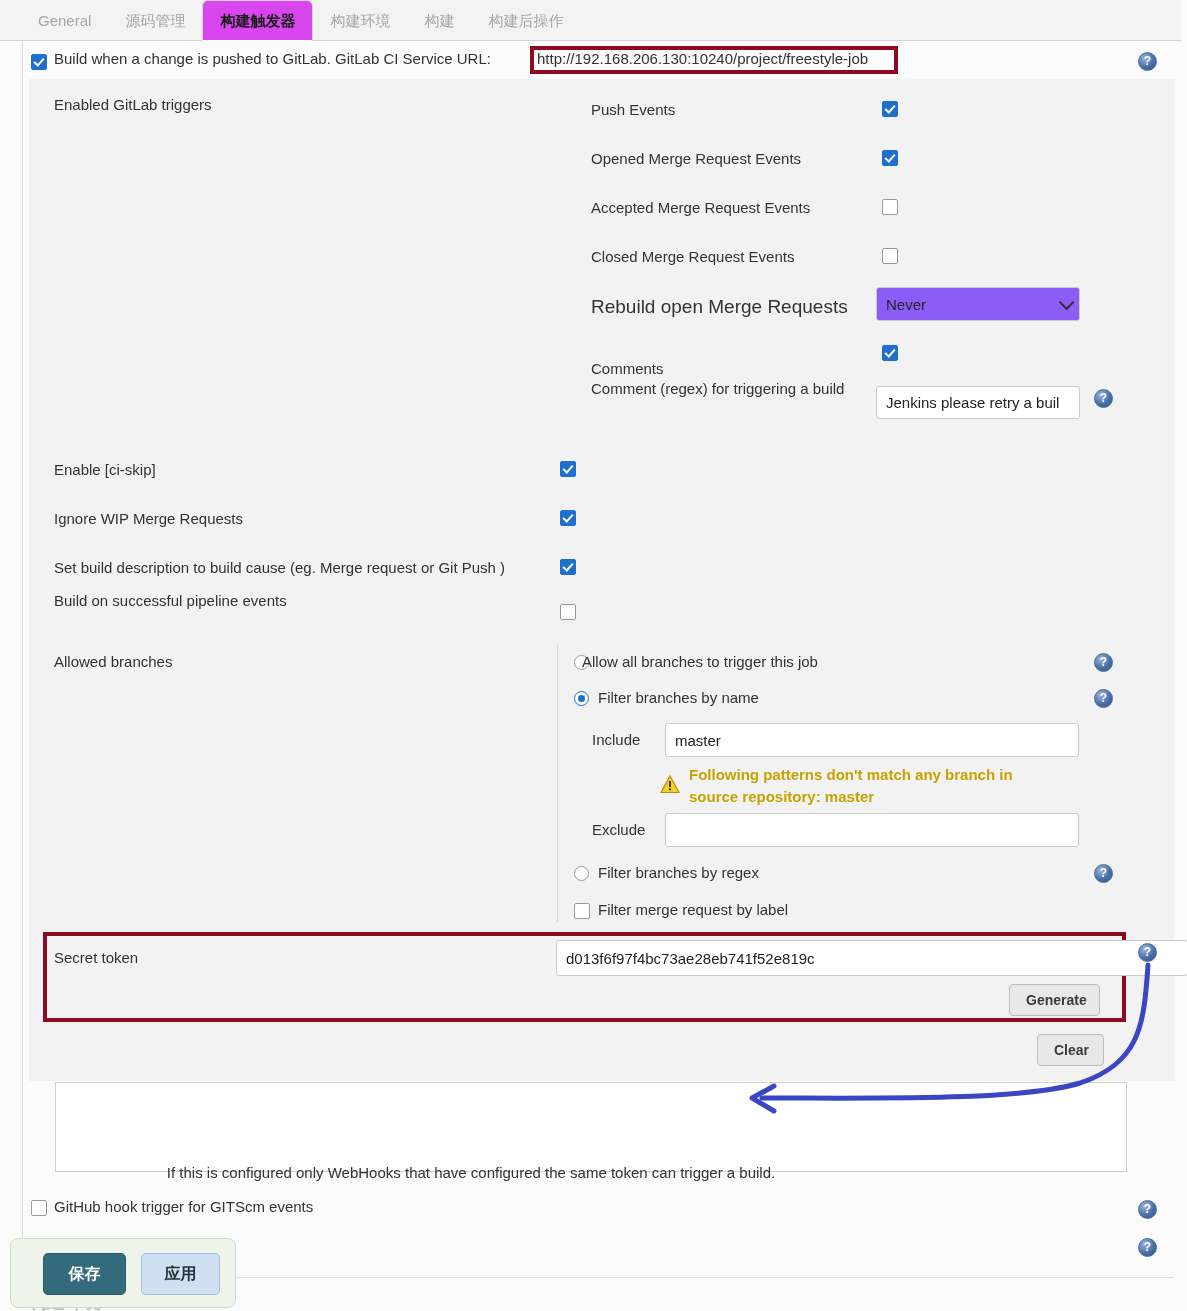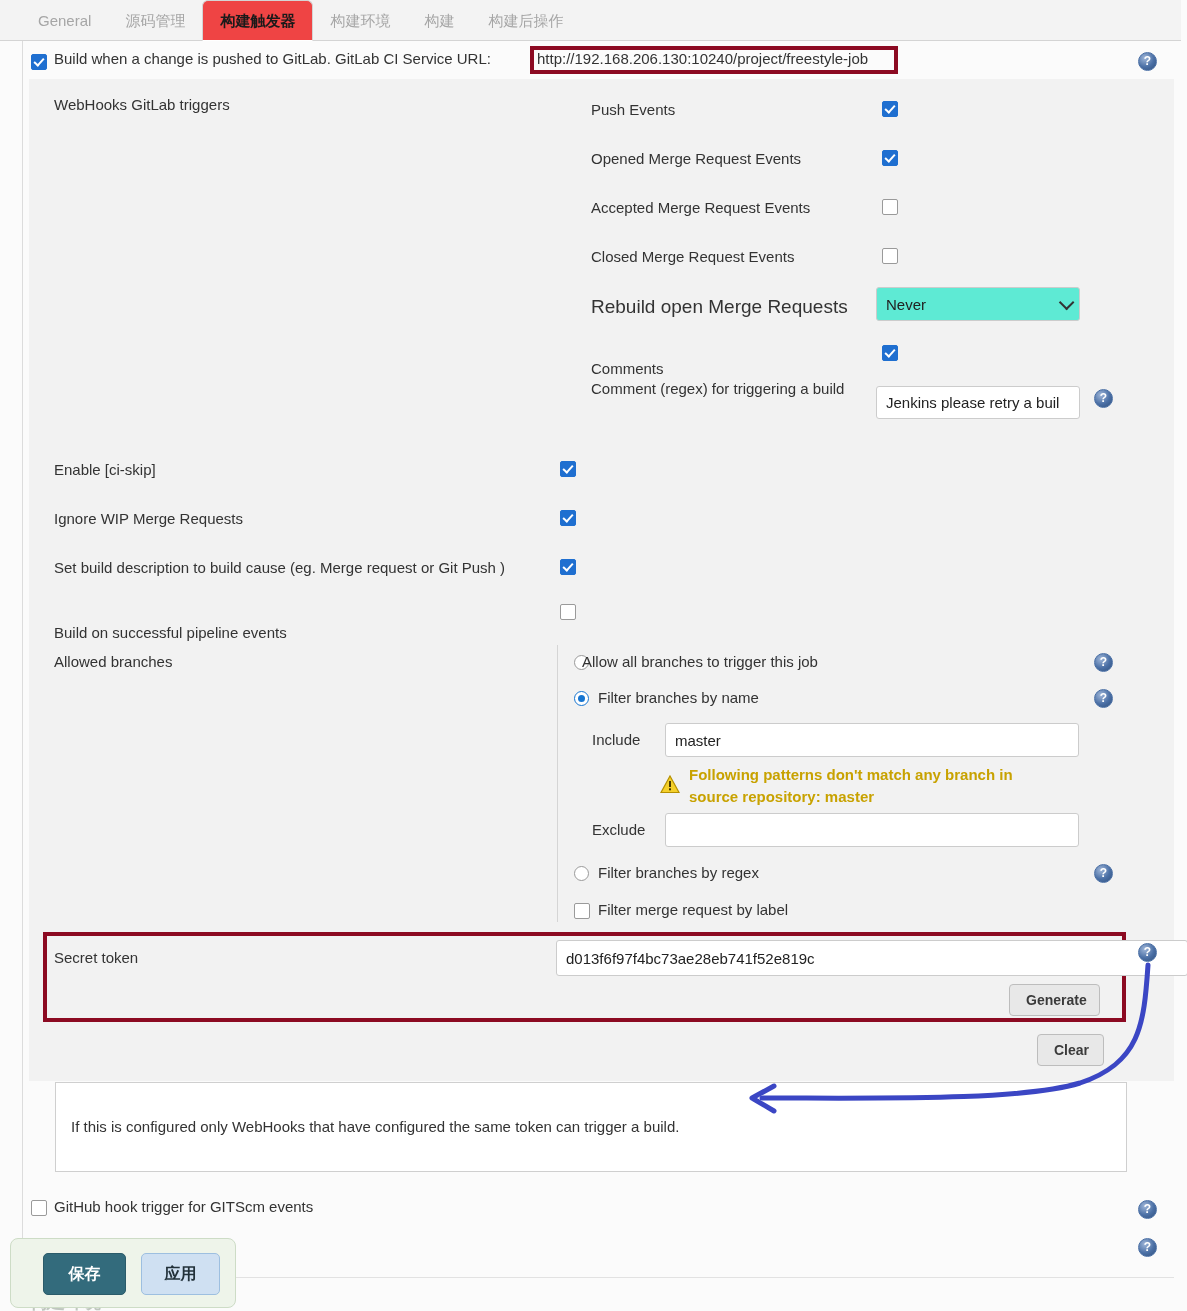--- a/index.html
+++ b/index.html
@@ -21,21 +21,21 @@
     box-sizing:border-box;
   }
   .tab{
     padding:0 17px;height:38px;line-height:38px;
     font-size:15px;color:#a6a6a6;
     white-space:nowrap;cursor:pointer;
     box-sizing:border-box;
   }
   .tab:first-child{margin-left:21px;}
   .tab.active{
-    background:#ef4444;color:#1a1a1a;font-weight:bold;
+    background:#d946ef;color:#1a1a1a;font-weight:bold;
     border:1px solid #d4d4d4;border-bottom:1px solid #ffffff;
     border-radius:6px 6px 0 0;
     height:41px;line-height:40px;
     margin-bottom:-1px;
   }
   
   .page{
     position:absolute;left:22px;top:41px;width:1152px;height:1200px;
     background:#fbfbfb;
     border-left:1px solid #dcdcdc;
@@ -78,21 +78,21 @@
     font-size:12px;font-weight:bold;
     font-family:"Liberation Sans",sans-serif;
   }
   .txtinput{
     box-sizing:border-box;background:#fff;border:1px solid #ccc;
     border-radius:3px;height:33px;padding:0 9px;
     font-size:15px;color:#222;font-family:"Liberation Sans",sans-serif;
     outline:none;
   }
   .selectbox{
-    box-sizing:border-box;background:#5eead4;border:1px solid #ccc;
+    box-sizing:border-box;background:#8b5cf6;border:1px solid #ccc;
     border-radius:3px;height:34px;padding:0 9px;font-size:15px;color:#222;
     font-family:"Liberation Sans",sans-serif;
     display:flex;align-items:center;justify-content:space-between;cursor:pointer;
   }
   .chev{
     width:9px;height:9px;border:solid #333;border-width:0 2px 2px 0;
     transform:rotate(45deg) translateY(-3px);
   }
   .btn{
     box-sizing:border-box;background:#e8e8e8;border:1px solid #bdbdbd;
@@ -146,21 +146,21 @@
 <div style="position:absolute;left:31px;top:52px;">
   <span class="cb checked"></span>
 </div>
 <div style="position:absolute;left:54px;top:50px;font-size:15px;" class="lbl">Build when a change is pushed to GitLab. GitLab CI Service URL:</div>
 <div class="redbox" style="left:530px;top:46px;width:368px;height:28px;"></div>
 <div style="position:absolute;left:537px;top:50px;font-size:15px;color:#333;">http://192.168.206.130:10240/project/freestyle-job</div>
 <div style="position:absolute;left:1138px;top:52px;">
   <span class="helpicon"></span>
 </div>
 
-<div style="position:absolute;left:54px;top:96px;font-size:15px;" class="lbl">WebHooks GitLab triggers</div>
+<div style="position:absolute;left:54px;top:96px;font-size:15px;" class="lbl">Enabled GitLab triggers</div>
 
 <div style="position:absolute;left:591px;top:101px;font-size:15px;" class="lbl">Push Events</div>
 <span class="cb checked" style="position:absolute;left:882px;top:101px;"></span>
 
 <div style="position:absolute;left:591px;top:150px;font-size:15px;" class="lbl">Opened Merge Request Events</div>
 <span class="cb checked" style="position:absolute;left:882px;top:150px;"></span>
 
 <div style="position:absolute;left:591px;top:199px;font-size:15px;" class="lbl">Accepted Merge Request Events</div>
 <span class="cb" style="position:absolute;left:882px;top:199px;"></span>
 
@@ -182,21 +182,21 @@
 
 <div style="position:absolute;left:54px;top:461px;font-size:15px;" class="lbl">Enable [ci-skip]</div>
 <span class="cb checked" style="position:absolute;left:560px;top:461px;"></span>
 
 <div style="position:absolute;left:54px;top:510px;font-size:15px;" class="lbl">Ignore WIP Merge Requests</div>
 <span class="cb checked" style="position:absolute;left:560px;top:510px;"></span>
 
 <div style="position:absolute;left:54px;top:559px;font-size:15px;" class="lbl">Set build description to build cause (eg. Merge request or Git Push )</div>
 <span class="cb checked" style="position:absolute;left:560px;top:559px;"></span>
 
-<div style="position:absolute;left:54px;top:624px;font-size:15px;" class="lbl">Build on successful pipeline events</div>
+<div style="position:absolute;left:54px;top:592px;font-size:15px;" class="lbl">Build on successful pipeline events</div>
 <span class="cb" style="position:absolute;left:560px;top:604px;"></span>
 
 <div style="position:absolute;left:54px;top:653px;font-size:15px;" class="lbl">Allowed branches</div>
 <div style="position:absolute;left:557px;top:645px;width:1px;height:277px;background:#d5d5d5;"></div>
 
 <span class="radio" style="position:absolute;left:574px;top:655px;"></span>
 <div style="position:absolute;left:582px;top:653px;font-size:15px;" class="lbl">Allow all branches to trigger this job</div>
 <span class="helpicon" style="position:absolute;left:1094px;top:653px;"></span>
 
 <span class="radio sel" style="position:absolute;left:574px;top:691px;"></span>
@@ -224,21 +224,21 @@
 <div style="position:absolute;left:598px;top:901px;font-size:15px;" class="lbl">Filter merge request by label</div>
 
 <div class="redbox" style="left:43px;top:932px;width:1083px;height:90px;"></div>
 <div style="position:absolute;left:54px;top:949px;font-size:15px;" class="lbl">Secret token</div>
 <input class="txtinput" style="position: absolute; left: 556px; top: 940px; width: 632px; height: 36px;" value="d013f6f97f4bc73ae28eb741f52e819c">
 <span class="helpicon" style="position:absolute;left:1138px;top:943px;"></span>
 <button class="btn" style="position:absolute;left:1009px;top:984px;width:91px;">Generate</button>
 <button class="btn" style="position:absolute;left:1037px;top:1034px;width:67px;">Clear</button>
 
 <div style="position:absolute;left:55px;top:1082px;width:1072px;height:90px;background:#fff;border:1px solid #cfcfcf;box-sizing:border-box;"></div>
-<div style="position:absolute;left:71px;top:1118px;width:800px;font-size:15px;color:#333;">If this is configured only WebHooks that have configured the same token can trigger a build.</div>
+<div style="position:absolute;left:71px;top:1164px;width:800px;font-size:15px;color:#333;text-align:center;">If this is configured only WebHooks that have configured the same token can trigger a build.</div>
 
 <svg style="position:absolute;left:740px;top:955px;width:420px;height:200px;pointer-events:none;">
   <path d="M408,10 C404,70 400,108 340,128 C280,146 140,143 22,143" stroke="#3b46c4" stroke-width="5" fill="none" stroke-linecap="round"></path>
   <path d="M12,143 L34,131 M12,143 L34,156" stroke="#3b46c4" stroke-width="5" fill="none" stroke-linecap="round"></path>
 </svg>
 
 <span class="cb" style="position:absolute;left:31px;top:1200px;"></span>
 <div style="position:absolute;left:54px;top:1198px;font-size:15px;" class="lbl">GitHub hook trigger for GITScm events</div>
 <span class="helpicon" style="position:absolute;left:1138px;top:1200px;"></span>
 

